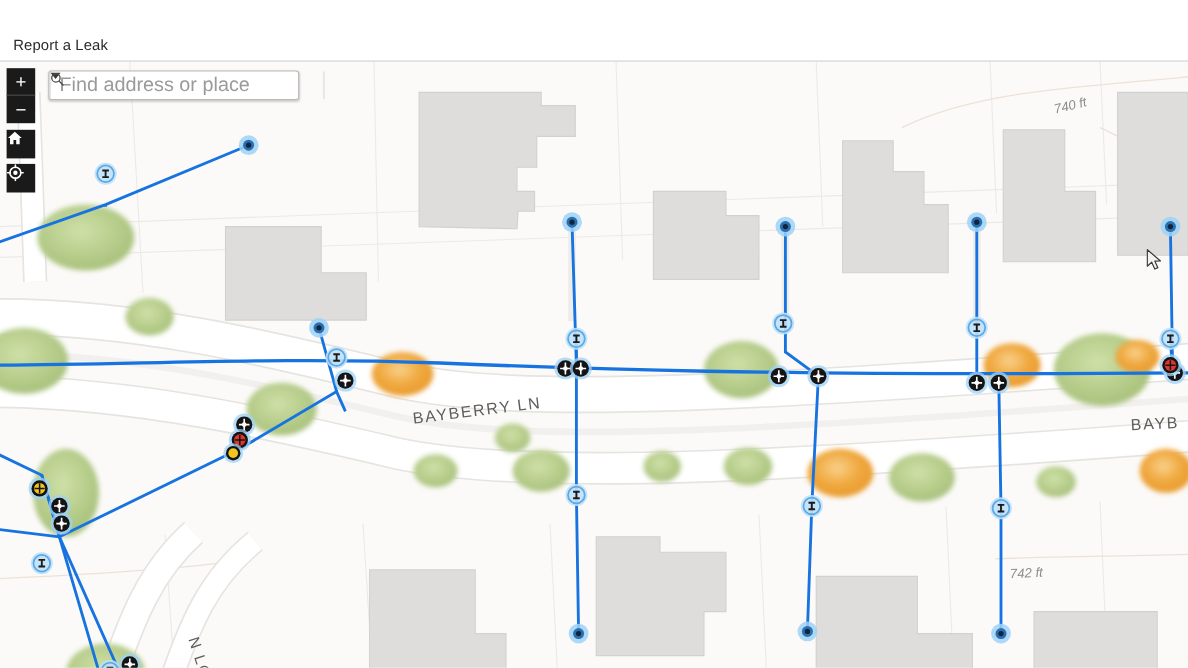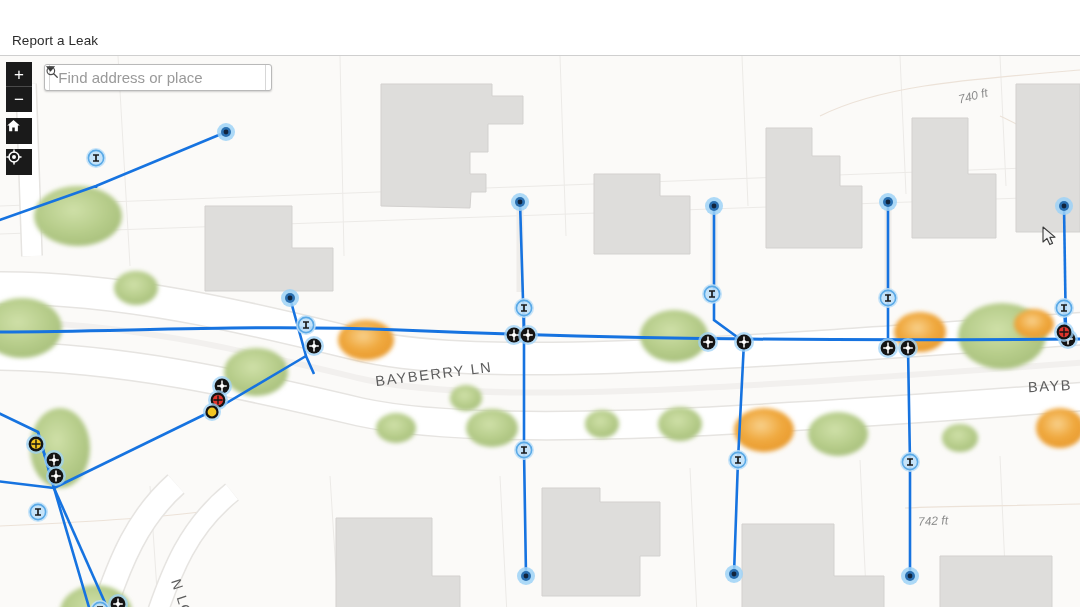--- a/index.html
+++ b/index.html
@@ -66,21 +66,21 @@
     display: flex; align-items: stretch;
     box-shadow: 0 1px 2px rgba(0,0,0,.18);
   }
   #search-source-toggle {
     width: 28px; display: flex; align-items: center; justify-content: center;
     border-right: 1px solid #d7d7d7; cursor: pointer;
   }
   #search-input {
     flex: 1; border: 0; outline: 0;
     font-family: "Liberation Sans", sans-serif;
-    font-size: 15px; color: #ef4444;
+    font-size: 18px; color: #ef4444;
     padding: 0 8px; background: transparent;
   }
   #search-input::placeholder { color: #9a9a9a; }
   #search-submit {
     width: 30px; display: flex; align-items: center; justify-content: center;
     border-left: 1px solid #d7d7d7; cursor: pointer;
   }
 
   
   .map-label {

